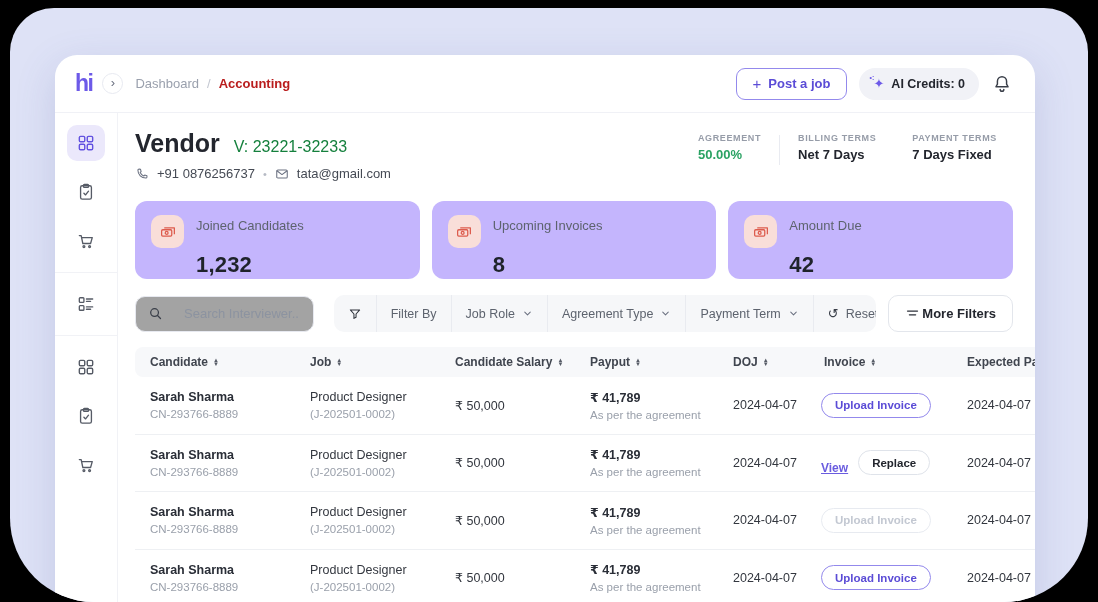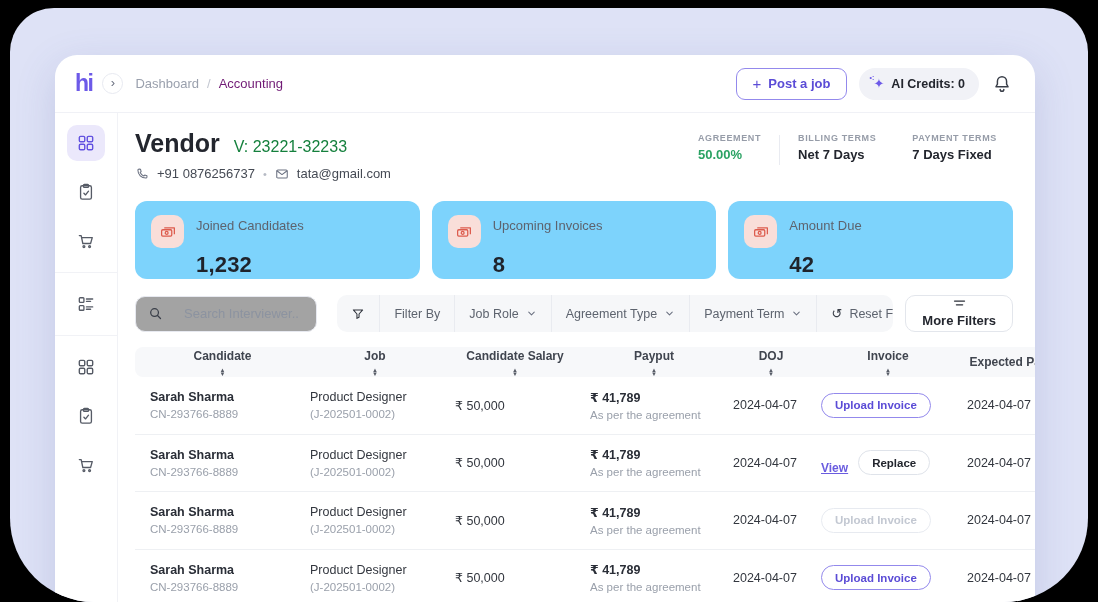--- a/index.html
+++ b/index.html
@@ -16,21 +16,21 @@
   
   .topbar { height:58px; flex:0 0 58px; display:flex; align-items:center;
     padding:0 22px 0 20px; border-bottom:1px solid #f0f1f6; }
   .logo { font-size:23px; font-weight:800; color:#6d5ae8; letter-spacing:-1.5px; margin-right:10px; }
   .collapse-btn { width:21px; height:21px; border-radius:50%; background:#fff;
     border:1px solid #e7e9f0; color:#6a7080; font-size:13px; line-height:18px;
     text-align:center; margin-right:12px; cursor:pointer; }
   .crumbs { display:flex; align-items:center; gap:8px; font-size:13px; }
   .crumb-muted { color:#9aa0ad; }
   .crumb-sep { color:#c2c6d0; }
-  .crumb-current { color:#701a75; font-weight:400; }
+  .crumb-current { color:#b91c1c; font-weight:700; }
   .topbar-right { margin-left:auto; display:flex; align-items:center; gap:12px; }
   .post-job { display:flex; align-items:center; gap:7px; height:32px; padding:0 16px;
     border:1px solid #9389ec; border-radius:9px; background:#fff; color:#5b4cd6;
     font-size:13px; font-weight:600; cursor:pointer; }
   .post-job .plus { font-size:15px; font-weight:500; }
   .ai-pill { display:flex; align-items:center; gap:7px; height:32px; padding:0 14px;
     border-radius:16px; background:#f1f2f7; font-size:12.5px; font-weight:700; color:#23262e; }
   .sparkle { color:#6d5ae8; font-size:13px; position:relative; }
   .sparkle::after { content:"•:"; position:absolute; left:-4px; top:-2px; font-size:7px; color:#6d5ae8; }
   .bell { width:22px; height:22px; color:#3a3f49; cursor:pointer; }
@@ -58,21 +58,21 @@
   .dot-sep { color:#b6bac4; font-size:11px; }
   .terms { margin-left:auto; display:flex; align-items:flex-start; padding-top:4px; }
   .term-col { padding:0 18px; }
   .term-label { font-size:9px; font-weight:700; letter-spacing:.07em; color:#969ca8; }
   .term-value { font-size:13px; font-weight:700; color:#23262e; margin-top:4px; }
   .term-value.green { color:#2aa263; }
   .term-div { width:1px; height:30px; background:#e9ebf1; margin-top:2px; }
 
   
   .stats { display:flex; gap:12px; width:878px; margin-top:20px; }
-  .card { flex:1; background:#7dd3fc; border-radius:12px; padding:14px 16px; height:78px; }
+  .card { flex:1; background:#c4b5fd; border-radius:12px; padding:14px 16px; height:78px; }
   .card-top { display:flex; gap:12px; }
   .card-icon { width:33px; height:33px; border-radius:10px; background:#f9ded9;
     display:flex; align-items:center; justify-content:center; color:#dd5c4e; flex:0 0 33px; }
   .card-icon svg { width:18px; height:18px; }
   .card-label { font-size:13px; color:#5d636e; padding-top:3px; }
   .card-value { font-size:22px; font-weight:800; color:#1f232b; margin:4px 0 0 45px; letter-spacing:.2px; }
 
   
   .filter-row { display:flex; align-items:center; margin-top:16px; width:878px; }
   .search-box { display:flex; align-items:center; gap:21px; width:192px; height:36px;
@@ -85,29 +85,29 @@
     background:#f6f7f9; border-radius:10px; overflow:hidden; }
   .fseg { display:flex; align-items:center; gap:7px; padding:0 14px; font-size:12.5px;
     color:#5d636e; border-right:1px solid #e9ebf0; white-space:nowrap; }
   .fseg:last-child { border-right:none; }
   .fseg.clickable { cursor:pointer; }
   .fseg svg { width:14px; height:14px; color:#2d313a; }
   .fseg .chev { width:11px; height:11px; color:#6a7080; }
   .reset-icon { font-size:13px; color:#3a3f49; }
   .more-filters { display:flex; align-items:center; gap:2px; height:37px; padding:0 16px;
     margin-left:12px; background:#fff; border:1px solid #e3e6ec; border-radius:10px;
-    font-size:13px; font-weight:600; color:#23262e; cursor:pointer; white-space:nowrap;flex-direction:column; }
+    font-size:13px; font-weight:600; color:#23262e; cursor:pointer; white-space:nowrap; }
   .more-filters svg { width:15px; height:15px; color:#2d313a; }
 
   
   .tablewrap { margin-top:15px; width:937px; }
   .tgrid { display:grid; grid-template-columns:160px 145px 135px 143px 91px 143px 120px; }
   .thead { background:#f7f8fa; border-radius:8px 0 0 8px; height:30px; align-items:center; }
   .th { display:flex; align-items:center; gap:5px; padding-left:15px; font-size:12px;
-    font-weight:700; color:#40454f; cursor:pointer;flex-direction:column; }
+    font-weight:700; color:#40454f; cursor:pointer; }
   .th.no-sort { cursor:default; }
   .sort { display:flex; flex-direction:column; line-height:4px; font-size:6px; color:#565b66; }
   .trow { height:57.5px; align-items:center; border-bottom:1px solid #eef0f3; }
   .cell { padding-left:15px; }
   .cell-main { font-size:12.5px; font-weight:700; color:#2a2e37; }
   .cell-main.t-normal { font-weight:400; color:#33373f; }
   .cell-sub { font-size:11.5px; color:#9aa0ab; margin-top:4px; }
   .c-invoice { display:flex; align-items:flex-end; gap:10px; padding-left:12px; }
   .btn-upload { height:25px; padding:0 13px; border-radius:13px; background:#fff;
     border:1px solid #9389ec; color:#5b4cd6; font-size:11.5px; font-weight:600;

